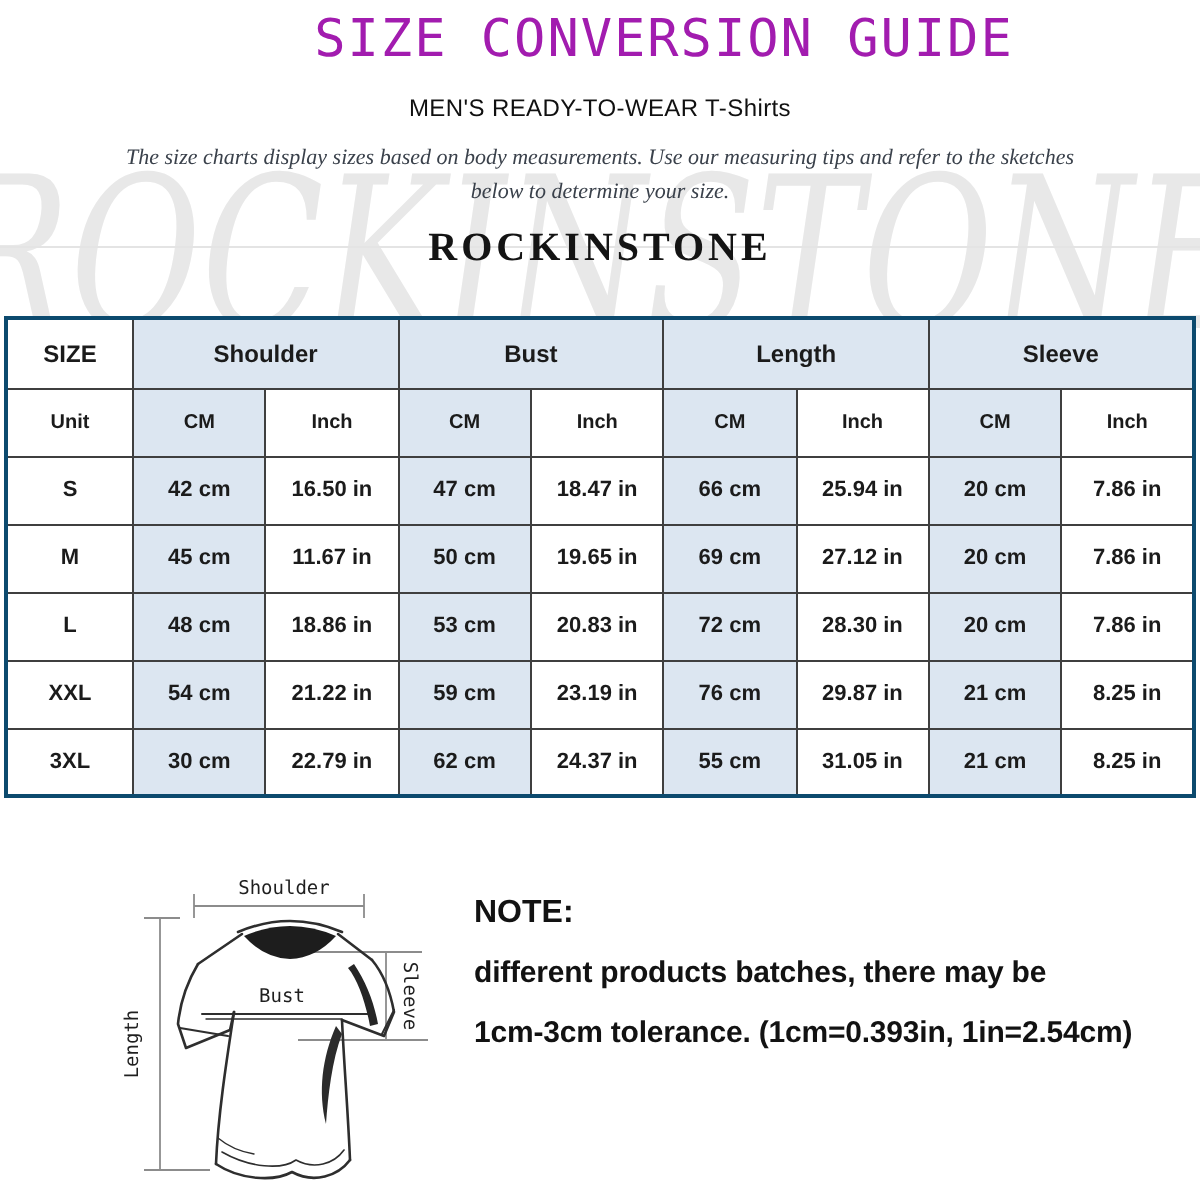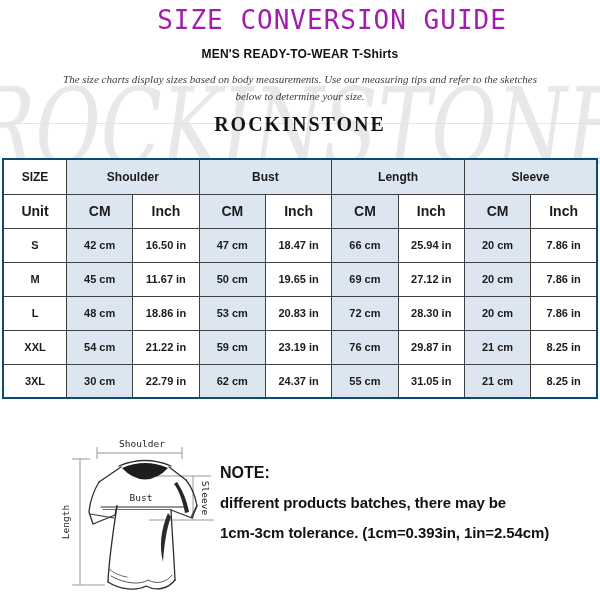--- a/index.html
+++ b/index.html
@@ -16,21 +16,21 @@
   .rule { position:absolute; top:123px; left:0; width:600px; height:1px; background:#e4e4e4; }
 
   
   .title {
     position:absolute; top:5px; left:0; width:600px; text-align:center;
     font-family:"DejaVu Sans Mono", monospace; font-size:26px; letter-spacing:1px;
     color:#a21caf; font-weight:normal;margin-left:32px;
   }
   .subtitle {
     position:absolute; top:47px; left:0; width:600px; text-align:center;
-    font-size:12px; font-weight:bold; color:#101010; letter-spacing:.2px;
+    font-size:12px; font-weight:normal; color:#101010; letter-spacing:.2px;
   }
   .desc {
     position:absolute; top:71px; left:0; width:600px; text-align:center;
     font-family:"Liberation Serif", serif; font-style:italic;
     font-size:11px; line-height:17px; color:#3a414b;
   }
   .brand {
     position:absolute; top:113px; left:0; width:600px; text-align:center;
     font-family:"Liberation Serif", serif; font-weight:bold;
     font-size:20px; letter-spacing:2px; color:#141414;
@@ -42,33 +42,33 @@
     border-collapse:collapse; table-layout:fixed;
     border:2px solid #0c4a6e;
   }
   #size-table th, #size-table td {
     border:1px solid #3f3f3f; text-align:center; vertical-align:middle;
     padding:0; color:#1b1b1b; background:#ffffff;
   }
   #size-table tr { height:34px; }
   #size-table thead tr:first-child { height:35px; }
   #size-table th { font-size:12px; font-weight:bold; }
-  #size-table th.sub { font-size:14px; }
+  #size-table th.sub { font-size:10px; }
   #size-table td { font-size:11px; font-weight:bold; }
   #size-table .corner { width:62px; }
   #size-table .blue { background:#dce6f1; }
 
   
   .diagram { position:absolute; left:45px; top:436px; width:195px; height:162px; }
   .diagram text {
     font-family:"DejaVu Sans Mono", monospace; font-size:9.5px; fill:#1f1f1f;
   }
 
   
-  .note { position:absolute; left:220px; top:442px; width:360px; color:#121212;margin-top:16px; }
+  .note { position:absolute; left:237px; top:442px; width:360px; color:#121212; }
   .note-heading { font-size:16px; font-weight:bold; line-height:30px; }
   .note-line { font-size:15px; font-weight:bold; line-height:30px; white-space:nowrap; letter-spacing:-0.1px; }
 </style>
 </head>
 <body>
 
 <svg class="watermark" viewBox="0 0 620 110" aria-hidden="true">
   <text x="310" y="98" text-anchor="middle" textLength="650" lengthAdjust="spacingAndGlyphs">ROCKINSTONE</text>
 </svg>
 <div class="rule"></div>

